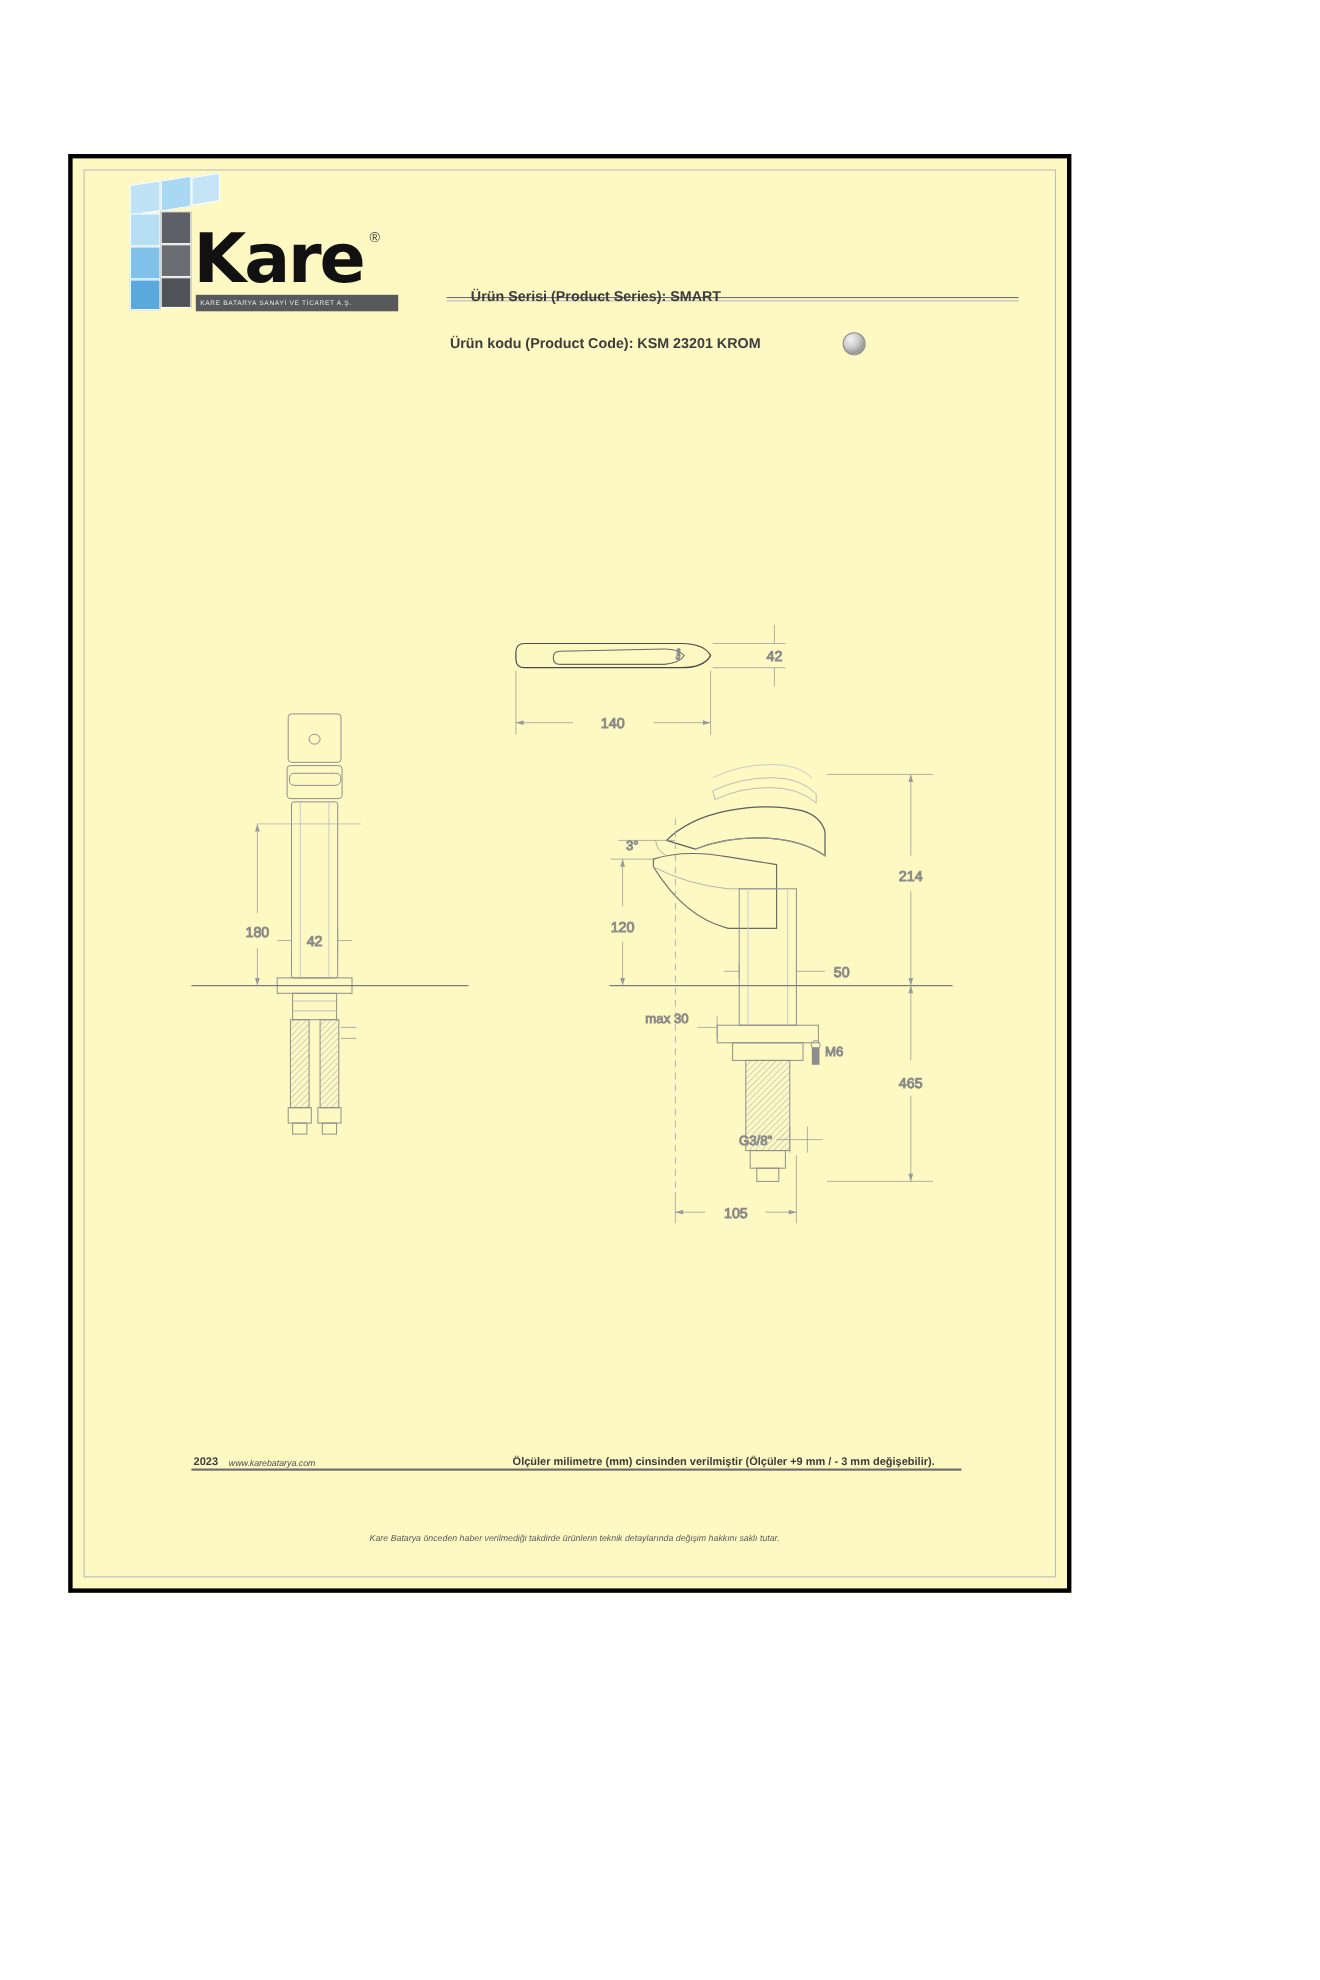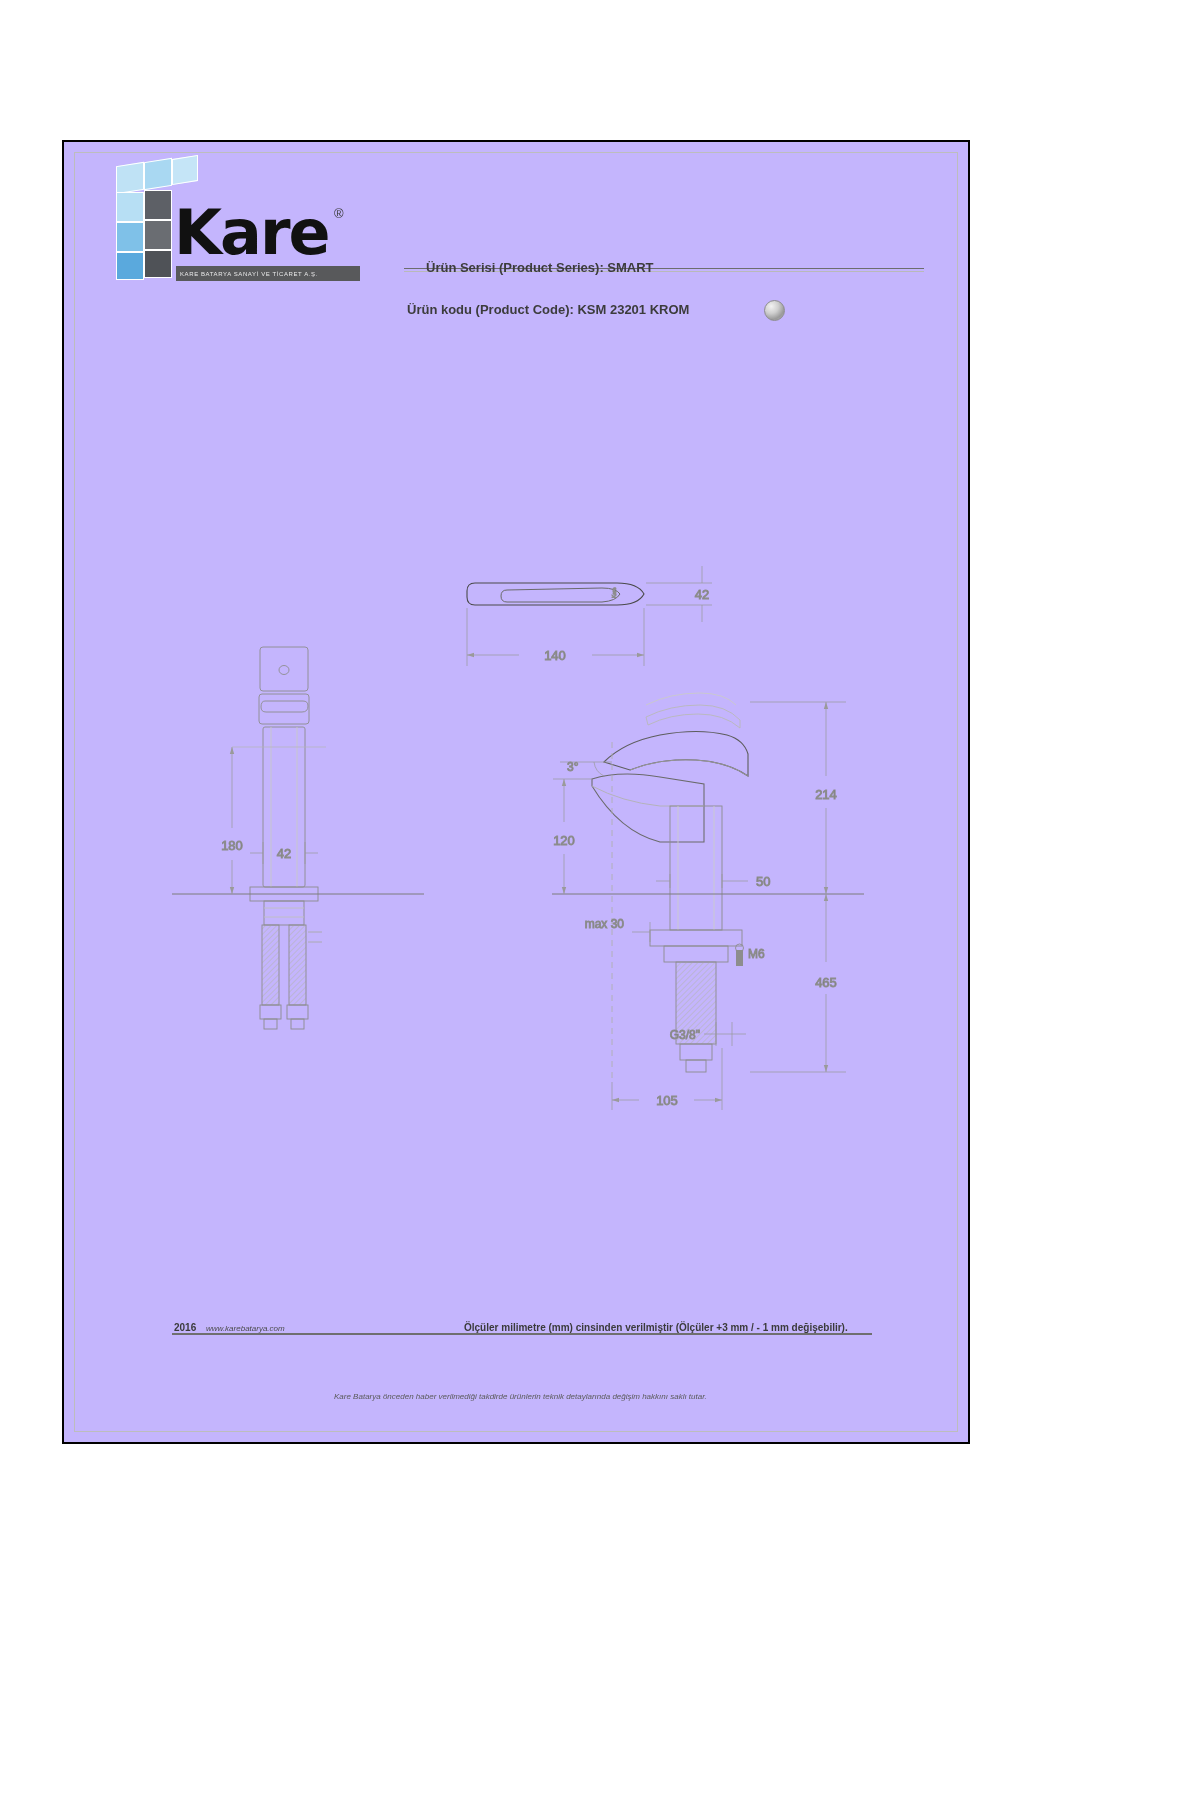--- a/index.html
+++ b/index.html
@@ -8,22 +8,22 @@
     background:#ffffff;
     font-family:"Liberation Sans", sans-serif;
     color:#231f20;
     position:relative;
     overflow:hidden;
   }
   .page{
     position:absolute;
     left:62px;top:140px;
     width:904px;height:1300px;
-    border:2px solid #000000;
-    background:#c4b5fd;
+    border:4px solid #000000;
+    background:#fef9c3;
   }
   .page-inner{
     position:absolute;
     left:10px;top:10px;right:10px;bottom:10px;
     border:1px solid #bdbdbd;
   }
   
   .logo{
     position:absolute;left:52px;top:12px;width:240px;height:125px;
   }
@@ -294,17 +294,17 @@
       <pattern id="hatchA" width="4" height="4" patternUnits="userSpaceOnUse" patternTransform="rotate(45)">
         <line x1="0" y1="0" x2="0" y2="4" stroke="#b4b4b4" stroke-width="1.1"></line>
       </pattern>
       <pattern id="hatchB" width="4" height="4" patternUnits="userSpaceOnUse" patternTransform="rotate(45)">
         <line x1="0" y1="0" x2="0" y2="4" stroke="#b4b4b4" stroke-width="1.1"></line>
       </pattern>
     </defs>
   </svg>
 
   <div class="foot-rule"></div>
-  <div class="foot-year">2016</div>
+  <div class="foot-year">2023</div>
   <div class="foot-url">www.karebatarya.com</div>
-  <div class="foot-note">Ölçüler milimetre (mm) cinsinden verilmiştir (Ölçüler  +3 mm / - 1 mm değişebilir).</div>
+  <div class="foot-note">Ölçüler milimetre (mm) cinsinden verilmiştir (Ölçüler  +9 mm / - 3 mm değişebilir).</div>
   <div class="foot-disc">Kare Batarya önceden haber verilmediği takdirde ürünlerin teknik detaylarında değişim hakkını saklı tutar.</div>
 </div>
 
 </body></html>

